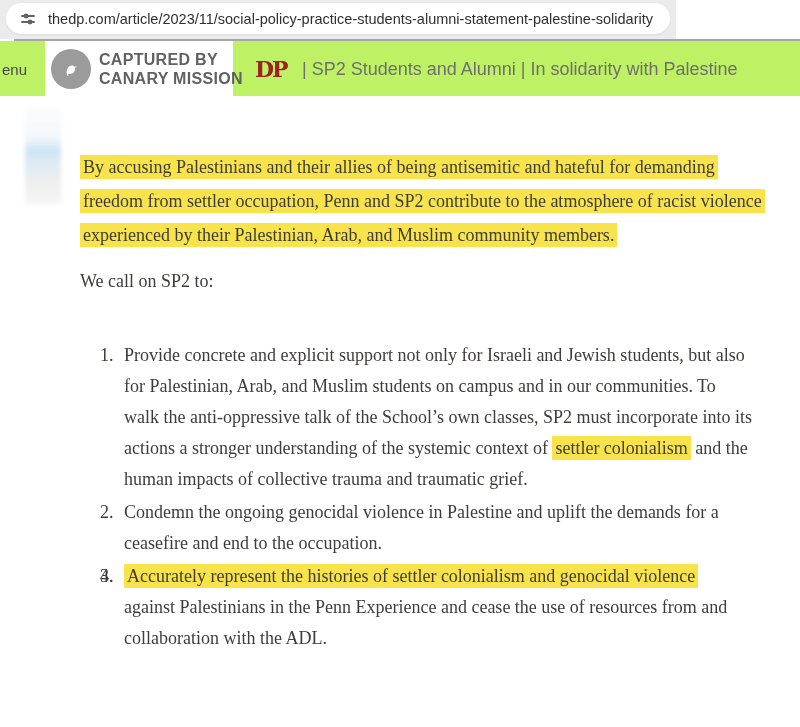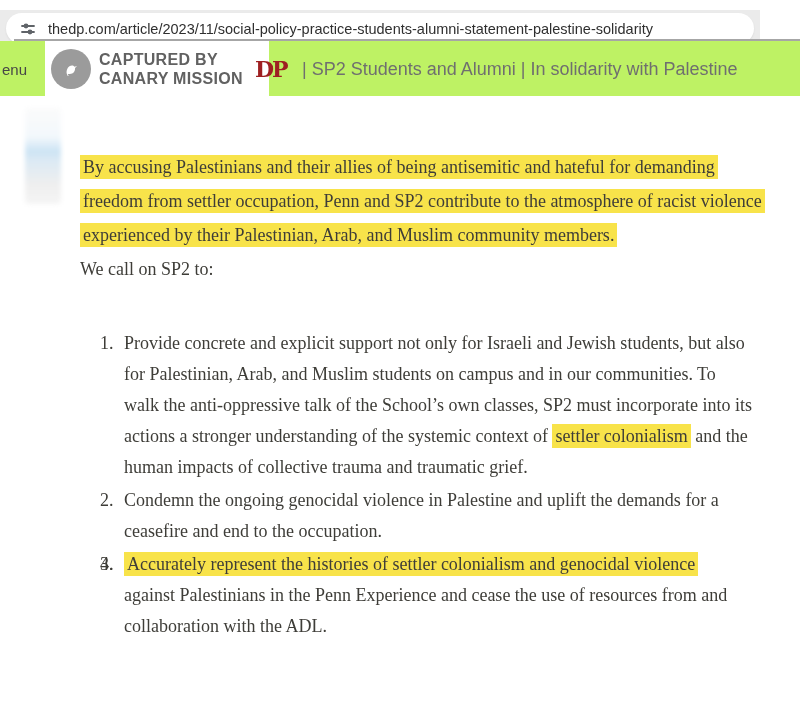--- a/index.html
+++ b/index.html
@@ -5,33 +5,33 @@
   :root{
     --hl:#f8e34a;
     --dp-red:#9e2022;
     --canary-gray:#9b9b9b;
   }
   *{margin:0;padding:0;box-sizing:border-box;}
   html,body{width:800px;height:727px;overflow:hidden;background:#fff;
     font-family:"Liberation Sans", sans-serif;}
 
   
-  .urlbar{position:absolute;left:0;top:10px;width:760px;height:39px;background:#ebebeb;}
+  .urlbar{position:absolute;left:0;top:0;width:676px;height:39px;background:#ebebeb;}
   .url-pill{position:absolute;left:6px;top:3px;right:6px;height:31px;background:#fff;
     border-radius:16px;display:flex;align-items:center;box-shadow:0 1px 2px rgba(0,0,0,.08);}
   .site-info{width:16px;height:16px;margin:0 12px 0 14px;flex:0 0 auto;cursor:pointer;}
   .url-text{font-size:14.5px;color:#2f2f2f;white-space:nowrap;overflow:hidden;}
 
   .top-line{position:absolute;left:14px;right:0;top:39px;height:2px;background:#a6a6a6;}
 
   
   .site-header{position:absolute;left:0;top:41px;width:800px;height:55px;background:#bef264;}
   .menu-label{position:absolute;left:2px;top:50%;transform:translateY(-50%);
     font-size:15px;color:#474747;cursor:pointer;}
-  .canary-patch{position:absolute;left:45px;top:0;width:224px;height:55px;background:#fff;
+  .canary-patch{position:absolute;left:45px;top:0;width:188px;height:55px;background:#fff;
     display:flex;align-items:center;padding-left:6px;}
   .canary-circle{width:40px;height:40px;border-radius:50%;background:var(--canary-gray);
     display:flex;align-items:center;justify-content:center;flex:0 0 auto;}
   .canary-circle svg{display:block;}
   .watermark{margin-left:8px;font-weight:bold;font-size:16px;line-height:19px;
     letter-spacing:.3px;color:#616161;white-space:nowrap;}
   .dp-logo{position:absolute;left:255px;top:50%;transform:translateY(-50%);
     font-family:"DejaVu Serif", serif;font-weight:bold;font-size:22px;letter-spacing:-2px;
     color:var(--dp-red);cursor:pointer;}
   .masthead-title{position:absolute;left:302px;top:50%;transform:translateY(-50%);
@@ -41,21 +41,21 @@
   .share-ghost{position:absolute;left:25px;top:108px;width:36px;height:96px;border-radius:3px;
     background:linear-gradient(180deg,#fbfbfb 0%,#f3f8fc 30%,#cde4f4 45%,#dceaf4 55%,#efefef 80%,#f5f5f5 100%);
     filter:blur(2px);}
 
   
   .article{position:absolute;left:0;top:96px;width:800px;padding:6px 30px 0 80px;
     font-family:"Liberation Serif","DejaVu Serif", serif;font-size:18px;color:#3e3d38;}
   .intro{max-width:700px;line-height:34px;margin-top:48px;}
   .hl{background:var(--hl);padding:2px 3px;
     -webkit-box-decoration-break:clone;box-decoration-break:clone;}
-  .call-line{margin-top:0;line-height:34px;}
+  .call-line{margin-top:12px;line-height:34px;}
   ol.demands{list-style:none;margin:42px 0 0 20px;line-height:31px;}
   ol.demands li{position:relative;padding-left:24px;margin-bottom:2px;max-width:652px;}
   ol.demands .num{position:absolute;left:0;top:0;}
 </style>
 </head>
 <body>
 
 <div class="urlbar">
   <div class="url-pill">
     <span class="site-info">

